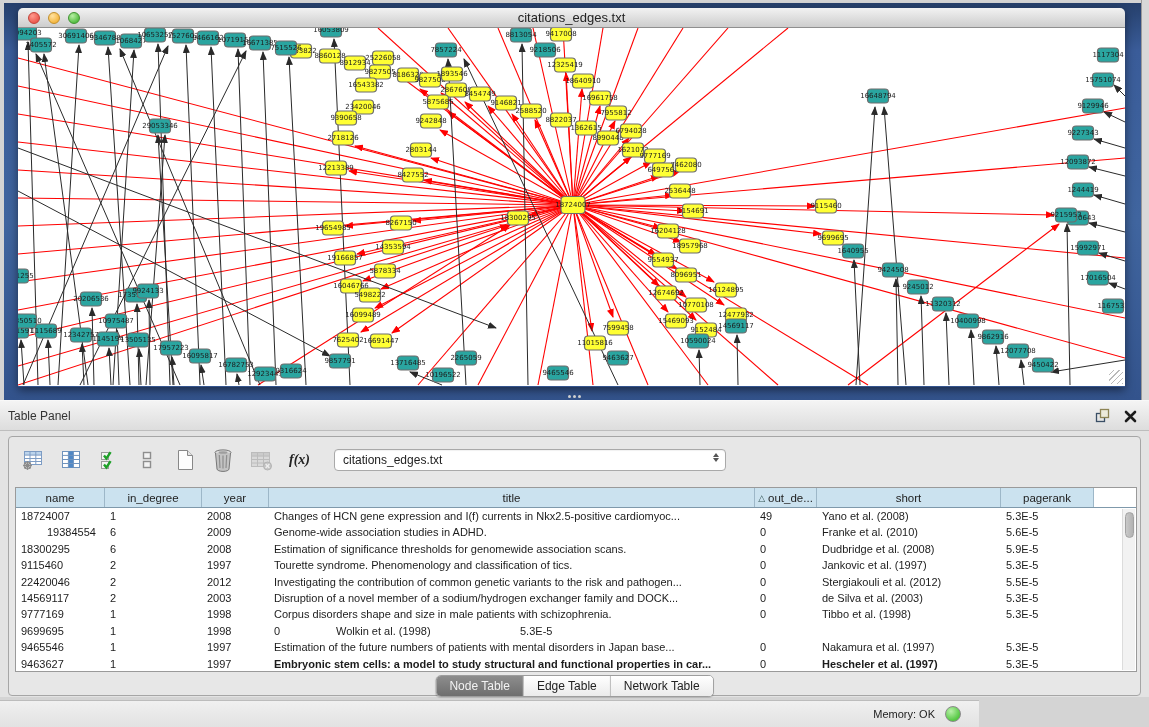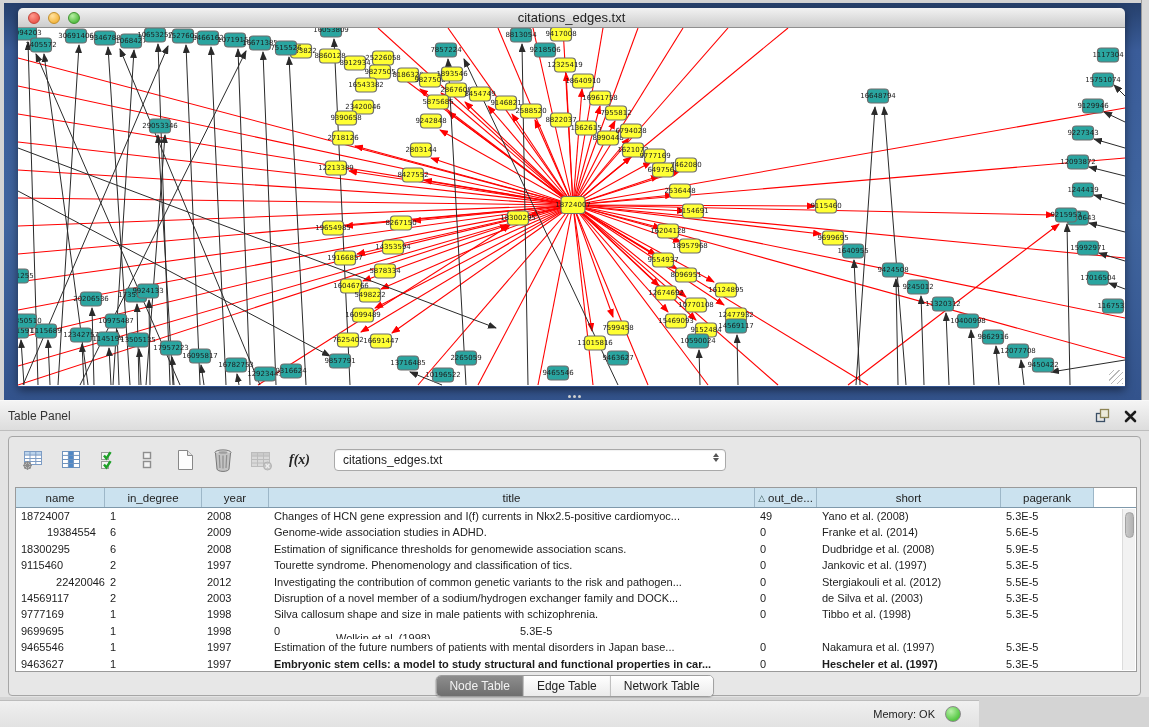--- a/index.html
+++ b/index.html
@@ -622,21 +622,21 @@
               <div class="tcell" style="width: 62px;">49</div>
               <div class="tcell" style="width: 184px;">Yano et al. (2008)</div>
               <div class="tcell" style="width: 93px;">5.3E-5</div>
             </div>
             <div class="trow">
               <div class="tcell" style="width: 89px; padding-left: 31px;">19384554</div>
               <div class="tcell" style="width: 97px;">6</div>
               <div class="tcell" style="width: 67px;">2009</div>
               <div class="tcell" style="width: 486px;">Genome-wide association studies in ADHD.</div>
               <div class="tcell" style="width: 62px;">0</div>
-              <div class="tcell" style="width: 184px;">Franke et al. (2014)</div>
+              <div class="tcell" style="width: 184px;">Franke et al. (2010)</div>
               <div class="tcell" style="width: 93px;">5.6E-5</div>
             </div>
             <div class="trow">
               <div class="tcell" style="width: 89px;">18300295</div>
               <div class="tcell" style="width: 97px;">6</div>
               <div class="tcell" style="width: 67px;">2008</div>
               <div class="tcell" style="width: 486px;">Estimation of significance thresholds for genomewide association scans.</div>
               <div class="tcell" style="width: 62px;">0</div>
               <div class="tcell" style="width: 184px;">Dudbridge et al. (2008)</div>
               <div class="tcell" style="width: 93px;">5.9E-5</div>
@@ -644,52 +644,52 @@
             <div class="trow">
               <div class="tcell" style="width: 89px;">9115460</div>
               <div class="tcell" style="width: 97px;">2</div>
               <div class="tcell" style="width: 67px;">1997</div>
               <div class="tcell" style="width: 486px;">Tourette syndrome. Phenomenology and classification of tics.</div>
               <div class="tcell" style="width: 62px;">0</div>
               <div class="tcell" style="width: 184px;">Jankovic et al. (1997)</div>
               <div class="tcell" style="width: 93px;">5.3E-5</div>
             </div>
             <div class="trow">
-              <div class="tcell" style="width: 89px; text-align: right;">22420046</div>
+              <div class="tcell" style="width: 89px;">22420046</div>
               <div class="tcell" style="width: 97px;">2</div>
               <div class="tcell" style="width: 67px;">2012</div>
               <div class="tcell" style="width: 486px;">Investigating the contribution of common genetic variants to the risk and pathogen...</div>
               <div class="tcell" style="width: 62px;">0</div>
               <div class="tcell" style="width: 184px;">Stergiakouli et al. (2012)</div>
               <div class="tcell" style="width: 93px;">5.5E-5</div>
             </div>
             <div class="trow">
               <div class="tcell" style="width: 89px;">14569117</div>
               <div class="tcell" style="width: 97px;">2</div>
               <div class="tcell" style="width: 67px;">2003</div>
               <div class="tcell" style="width: 486px;">Disruption of a novel member of a sodium/hydrogen exchanger family and DOCK...</div>
               <div class="tcell" style="width: 62px;">0</div>
               <div class="tcell" style="width: 184px;">de Silva et al. (2003)</div>
               <div class="tcell" style="width: 93px;">5.3E-5</div>
             </div>
             <div class="trow">
               <div class="tcell" style="width: 89px;">9777169</div>
               <div class="tcell" style="width: 97px;">1</div>
               <div class="tcell" style="width: 67px;">1998</div>
-              <div class="tcell" style="width: 486px;">Silva callosum shape and size in male patients with schizophrenia.</div>
+              <div class="tcell" style="width: 486px;">Corpus disorders shape and size in male patients with schizophrenia.</div>
               <div class="tcell" style="width: 62px;">0</div>
               <div class="tcell" style="width: 184px;">Tibbo et al. (1998)</div>
               <div class="tcell" style="width: 93px;">5.3E-5</div>
             </div>
             <div class="trow">
               <div class="tcell" style="width: 89px;">9699695</div>
               <div class="tcell" style="width: 97px;">1</div>
               <div class="tcell" style="width: 67px;">1998</div>
               <div class="tcell" style="width: 62px;">0</div>
-              <div class="tcell" style="width: 184px; margin-top: 7px;">Wolkin et al. (1998)</div>
+              <div class="tcell" style="width: 184px;">Wolkin et al. (1998)</div>
               <div class="tcell" style="width: 93px;">5.3E-5</div>
             </div>
             <div class="trow">
               <div class="tcell" style="width: 89px;">9465546</div>
               <div class="tcell" style="width: 97px;">1</div>
               <div class="tcell" style="width: 67px;">1997</div>
               <div class="tcell" style="width: 486px;">Estimation of the future numbers of patients with mental disorders in Japan base...</div>
               <div class="tcell" style="width: 62px;">0</div>
               <div class="tcell" style="width: 184px;">Nakamura et al. (1997)</div>
               <div class="tcell" style="width: 93px;">5.3E-5</div>

